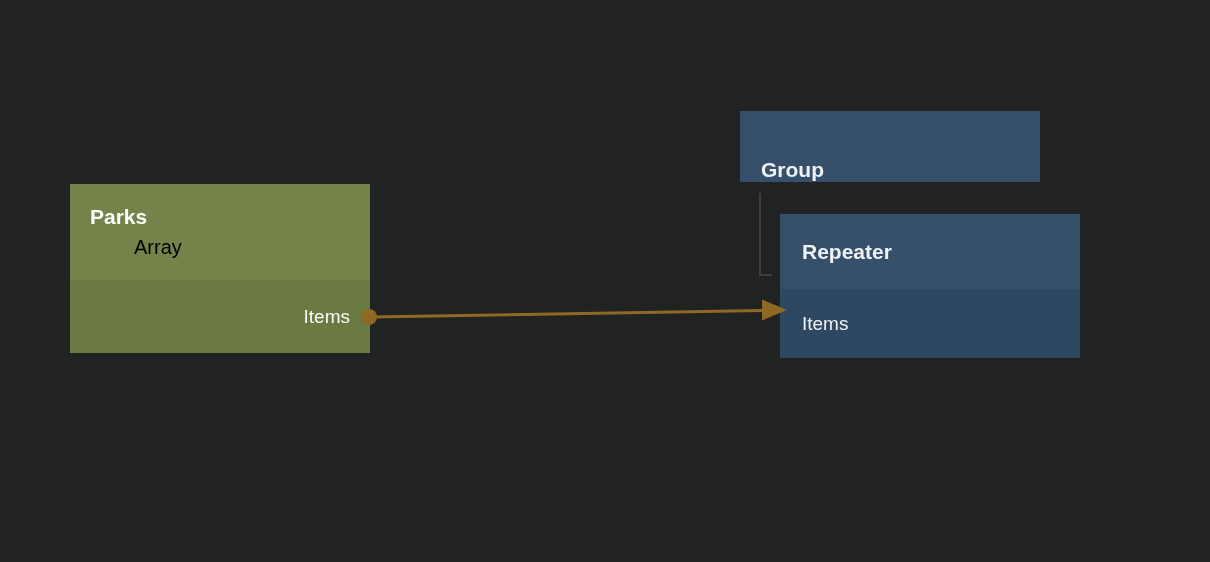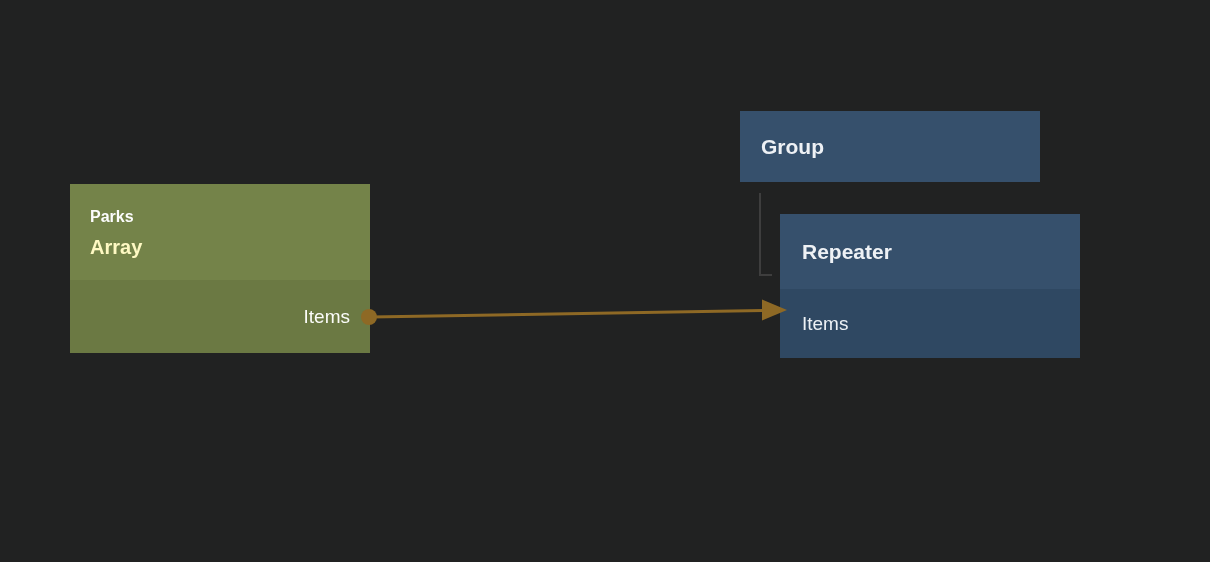--- a/index.html
+++ b/index.html
@@ -23,30 +23,31 @@
   
   .node-parks { left: 70px; top: 184px; }
   .parks-header {
     height: 96px;
     background: #748349;
     box-sizing: border-box;
     padding: 19px 20px 0 20px;
   }
   .parks-title {
     color: #fdfdfd;
-    font-size: 16px;
+    font-size: 21px;
     font-weight: 600;
     line-height: 28px;
   }
   .parks-subtitle {
-    color: #fef9c3;
+    color: #000000;
     font-size: 20px;
-    font-weight: 700;
+    font-weight: 400;
     line-height: 28px;
     margin-top: 2px;
+    margin-left: 44px;
   }
   .parks-ports {
     height: 73px;
     background: #6b7943;
     display: flex;
     align-items: center;
     justify-content: flex-end;
     box-sizing: border-box;
     padding-right: 20px;
   }
@@ -55,21 +56,21 @@
     font-size: 19px;
     font-weight: 400;
     cursor: pointer;
   }
   
   .node-group {
     left: 740px; top: 111px;
     height: 71px;
     background: #36506c;
     display: flex;
-    align-items: center;
+    align-items: flex-end;
     box-sizing: border-box;
     padding-left: 21px;
   }
   .blue-title {
     color: #eef1f5;
     font-size: 21px;
     font-weight: 600;
   }
   
   .node-repeater { left: 780px; top: 214px; }

